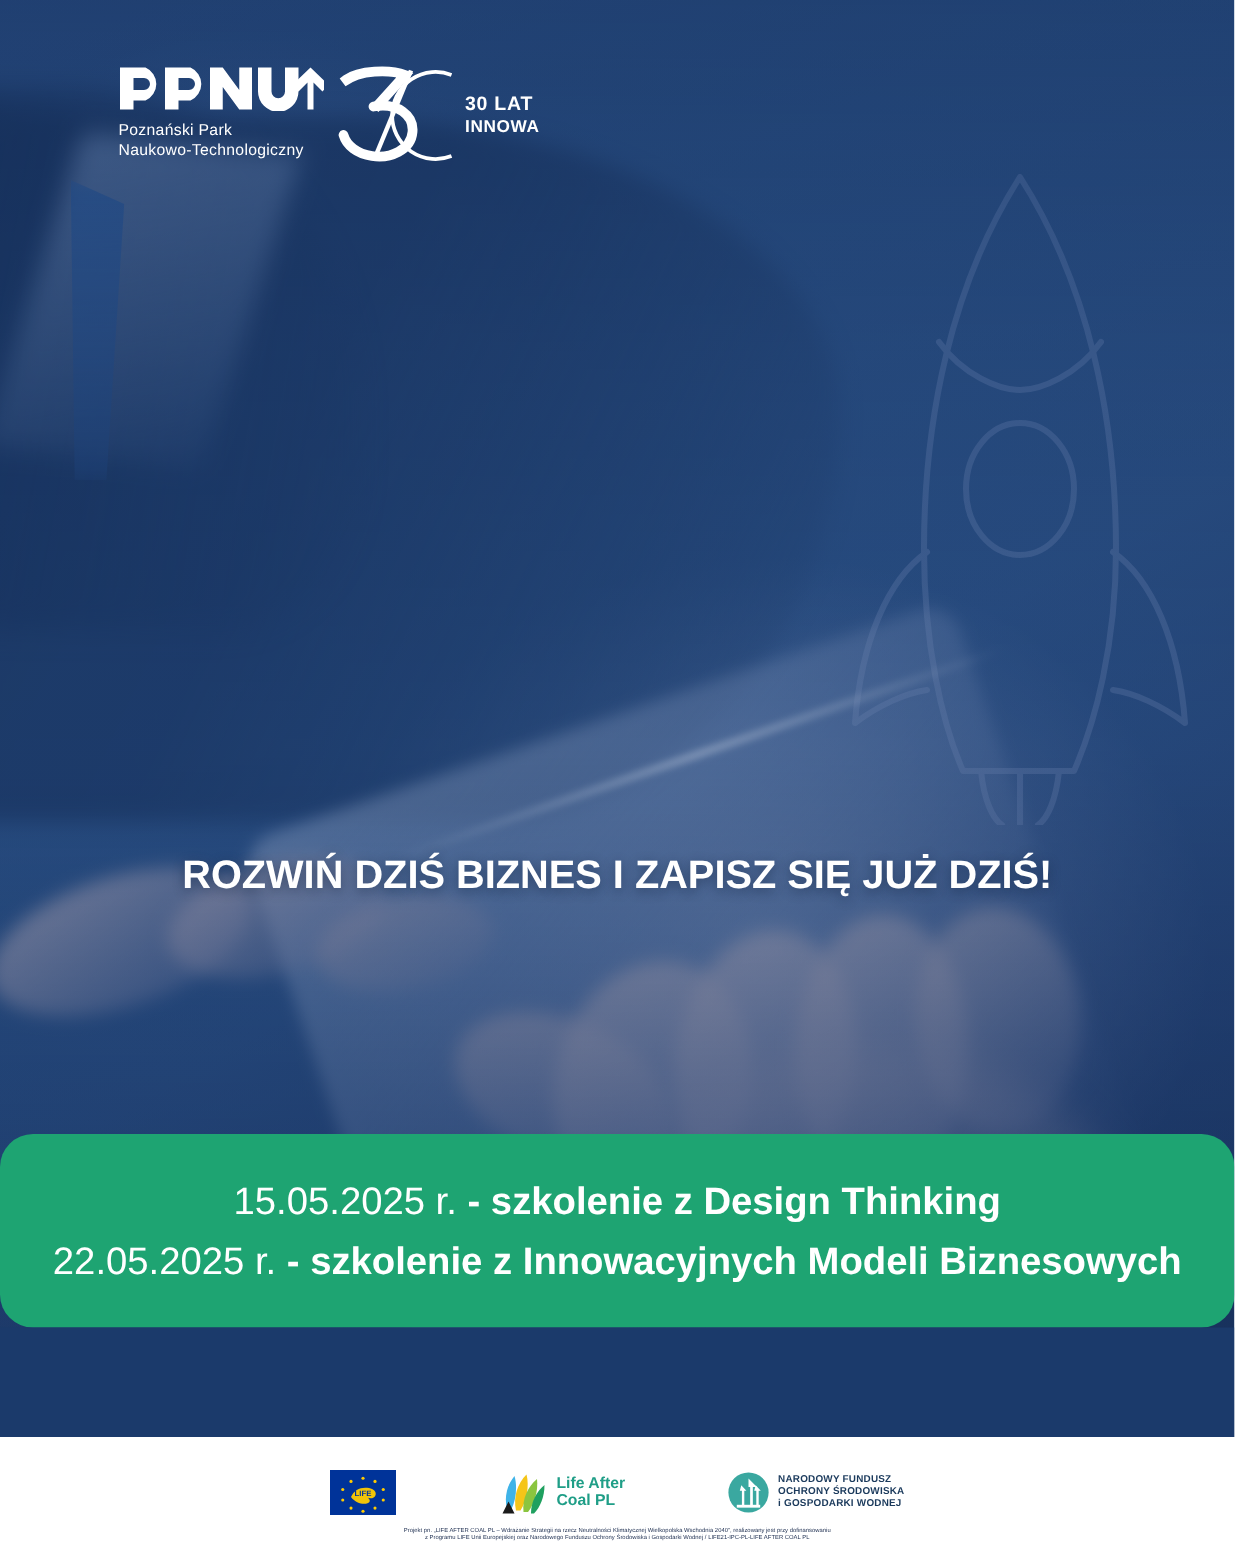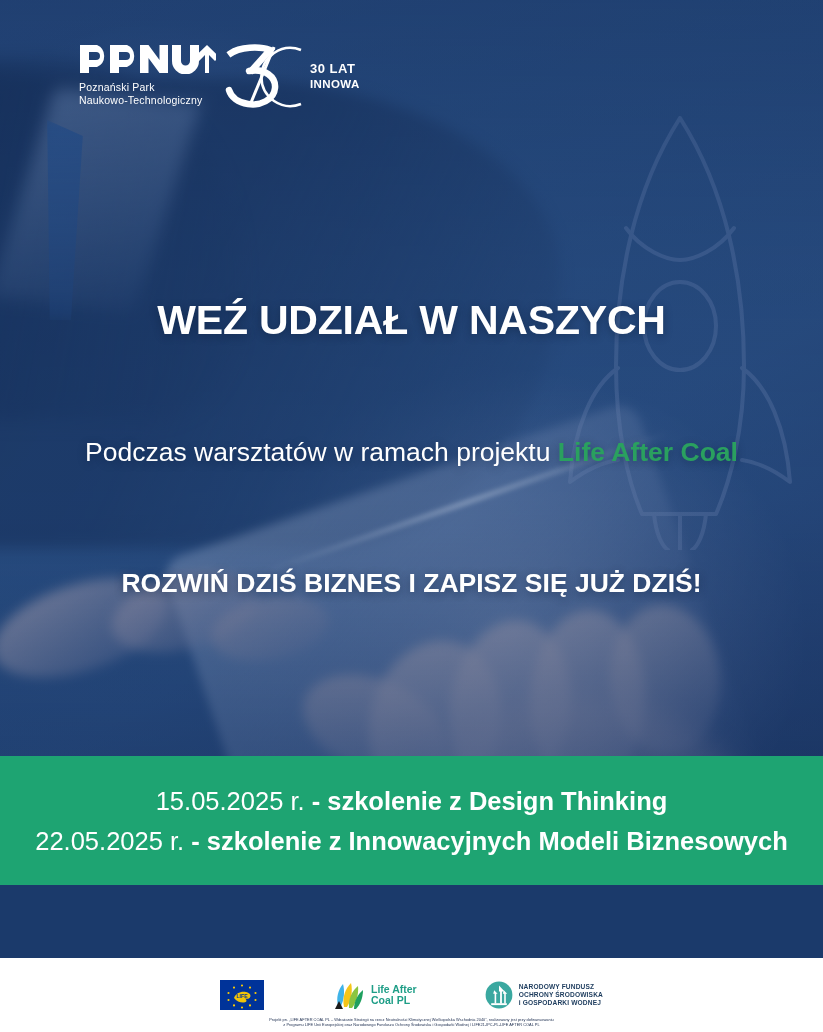--- a/index.html
+++ b/index.html
@@ -114,21 +114,21 @@
   .cta {
     position:absolute; left:0; top:566px; width:823px;
     color:#ffffff; font-weight:bold; font-size:26.5px; line-height:34px;
     text-shadow:0 2px 8px rgba(10,26,54,0.45);
   }
 
   
   .band {
     position:absolute; left:0; top:756px; width:823px; height:129px;
     background:#1ea472; z-index:7;
-    display:flex; flex-direction:column; align-items:center; justify-content:center;
+    display:flex; flex-direction:column; align-items:center; justify-content:center;border-radius:22px;
   }
   .band-row { color:#ffffff; font-size:25.5px; line-height:40px; white-space:nowrap; }
   .band-row .date { font-weight:400; }
   .band-row .what { font-weight:bold; }
 
   
   .navy { position:absolute; left:0; top:885px; width:823px; height:73px; background:#1b3a6b; z-index:7; }
 
   
   .footer {
@@ -230,25 +230,23 @@
         <g fill="#ffffff" font-family="Liberation Sans" font-weight="bold">
           <text x="176" y="62" font-size="26" letter-spacing="1">30 LAT</text>
           <text x="176" y="92" font-size="23" letter-spacing="0.8">INNOWACJI</text>
         </g>
       </svg>
     </div>
   </div>
 
   <div class="copy">
     <div class="headline">
-      <div>WEŹ UDZIAŁ W NASZYCH</div>
     </div>
 
     <div class="subcopy">
-      <div><span>Podczas warsztatów w ramach projektu </span><span class="brand">Life After Coal</span></div>
     </div>
 
     <div class="cta">ROZWIŃ DZIŚ BIZNES I ZAPISZ SIĘ JUŻ DZIŚ!</div>
   </div>
 
   <div class="band">
     <div class="band-row">
       <span class="date">15.05.2025 r.</span><span class="what"> - szkolenie z Design Thinking</span>
     </div>
     <div class="band-row">

